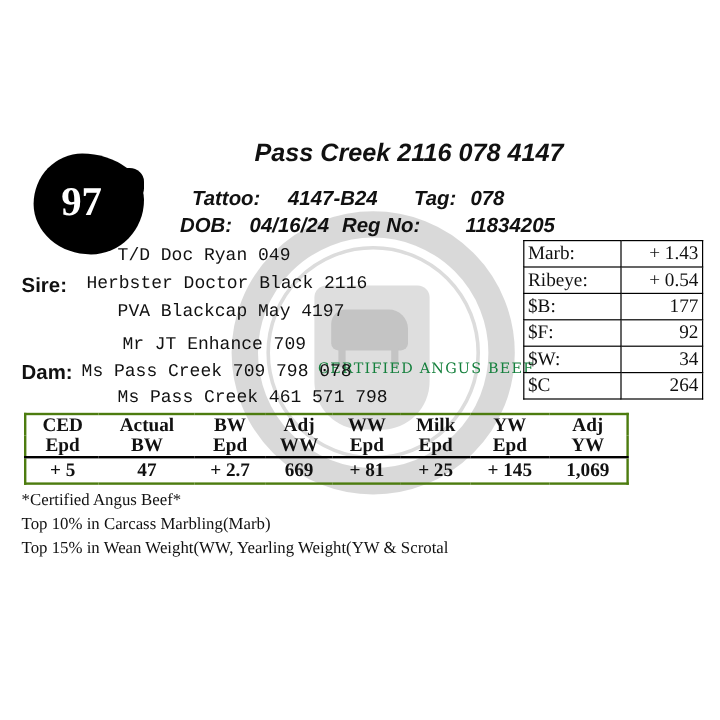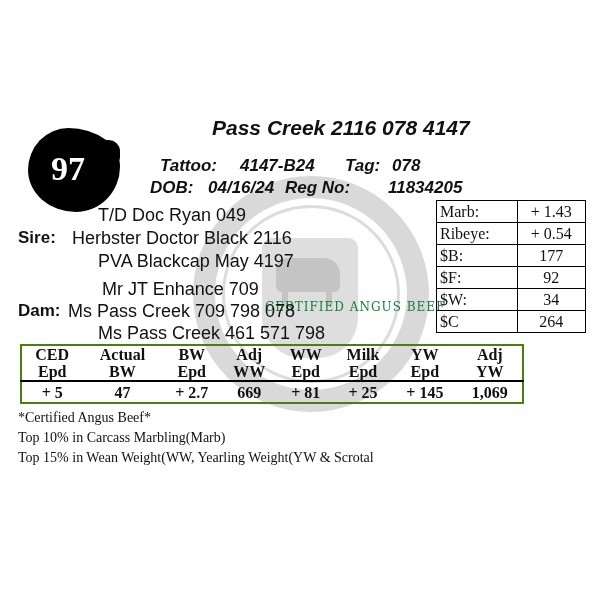--- a/index.html
+++ b/index.html
@@ -14,26 +14,26 @@
   .wm-cow { position:absolute; left:276px; top:258px; width:64px; height:34px; background:#c4c4c4; border-radius:12px 16px 6px 6px; }
   .wm-leg { position:absolute; width:6px; height:16px; background:#c4c4c4; top:290px; }
   .wm-text { position:absolute; left:290px; top:300px; font-family:"DejaVu Serif", serif; font-size:14px; color:#15803d; letter-spacing:1px; }
   .blob { position:absolute; left:28px; top:128px; width:92px; height:84px; background:#000;
     border-radius:44% 56% 48% 52% / 50% 46% 54% 50%; }
   .blob2 { position:absolute; left:90px; top:140px; width:30px; height:28px; background:#000; border-radius:40%; }
   .score { position:absolute; left:38px; top:150px; width:60px; text-align:center; font-family:"Liberation Serif", serif;
     font-weight:bold; font-size:34px; color:#fff; }
   .title { font-family:"Liberation Sans", sans-serif; font-weight:bold; font-style:italic; font-size:21px; }
   .sub { font-family:"Liberation Sans", sans-serif; font-weight:bold; font-style:italic; font-size:17px; }
-  .ped { font-family:Liberation Sans, sans-serif; font-size:18px; }
+  .ped { font-family:Liberation Mono, monospace; font-size:15px; }
   .ped-label { font-family:"Liberation Sans", sans-serif; font-weight:bold; font-size:17px; }
   table { border-collapse:collapse; font-family:"Liberation Serif", serif; }
   .carcass { position:absolute; left:436px; top:200px; width:150px; }
   .carcass td { border:1.5px solid #000; font-size:16px; height:21px; padding:0 3px; }
-  .carcass td.v { text-align:center; }
+  .carcass td.v { text-align:right; }
   .epd { position:absolute; left:20px; top:344px; width:504px; border:2px solid #4d7c0f;font-weight:bold; }
   .epd td { font-size:16px; text-align:center; padding:0; line-height:17px; }
   .epd tr.vals td { border-top:2px solid #000; height:20px; }
   .notes { position:absolute; left:18px; top:408px; font-family:"Liberation Serif", serif; font-size:14px; line-height:20px; }
 </style>
 </head>
 <body>
 
 <div class="watermark"></div>
 <div class="wm-inner"></div>

